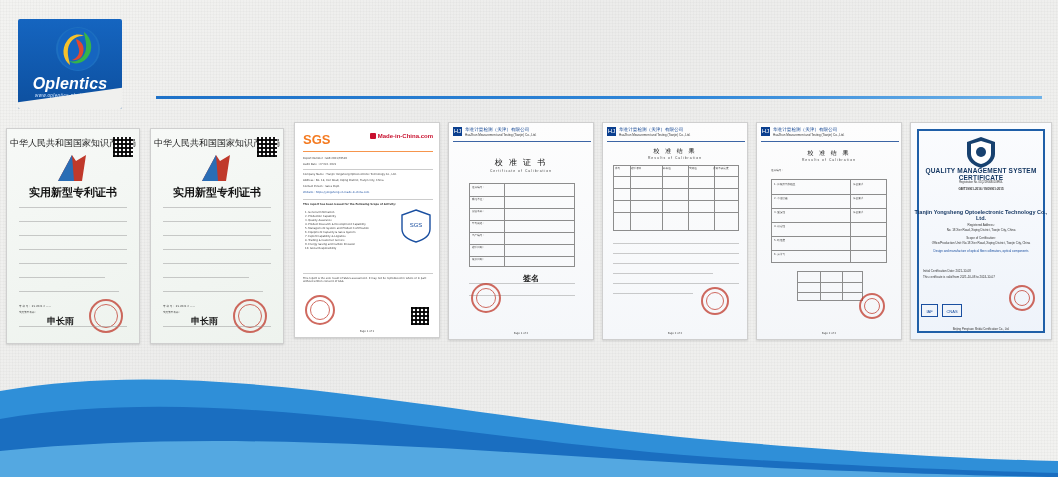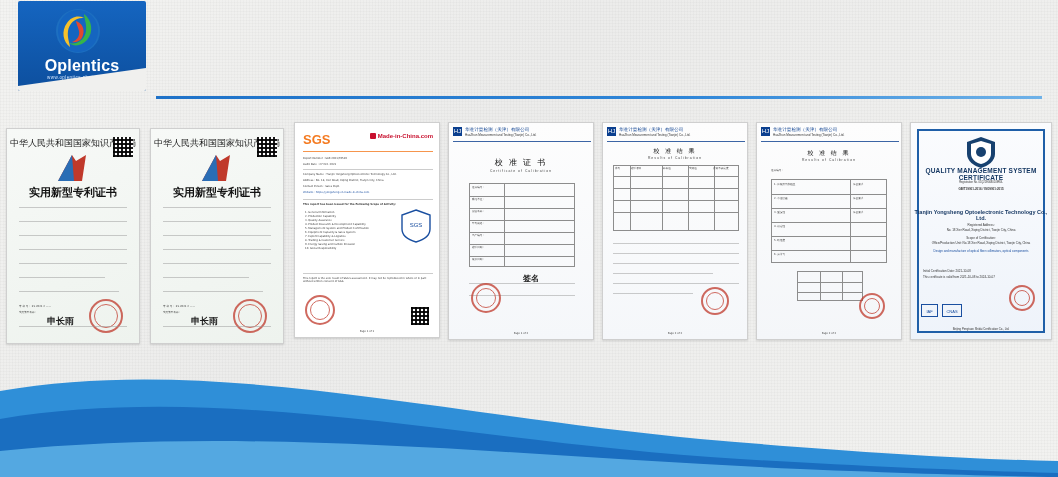--- a/index.html
+++ b/index.html
@@ -17,24 +17,25 @@
     background:
       repeating-linear-gradient(90deg, rgba(0,0,0,0.020) 0 1px, rgba(255,255,255,0) 1px 3px),
       repeating-linear-gradient(0deg, rgba(0,0,0,0.020) 0 1px, rgba(255,255,255,0) 1px 3px),
       linear-gradient(135deg,#f3f3f1 0%,#ececeb 40%,#f2f2f0 100%);
   }
   
   .header {
     position:absolute; left:0; top:0; width:1058px; height:105px;
   }
   .logo-block {
-    position:absolute; left:18px; top:1px; width:128px; height:90px;
+    position:absolute; left:18px; top:19px; width:104px; height:90px;
     background:linear-gradient(180deg,#1565c0 0%,#0d4f9e 100%);
     border-radius:2px;
     overflow:hidden;
+    font-style:italic;
   }
   .logo-block:after{
     content:"";
     position:absolute; left:0; bottom:-14px; width:100%; height:28px;
     background:#f0f0ee;
     transform:skewY(-8deg);
   }
   .logo-swirl {
     position:absolute; left:36px; top:6px; width:48px; height:48px;
   }

